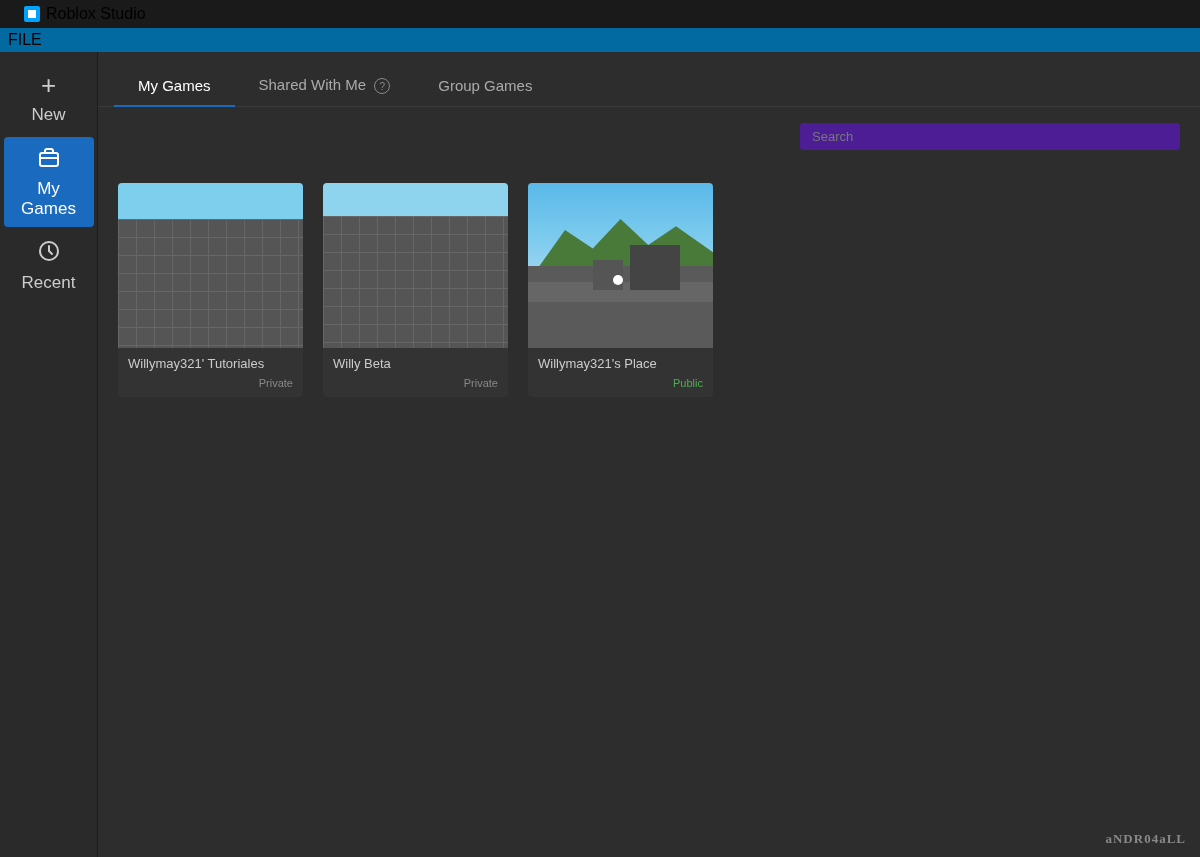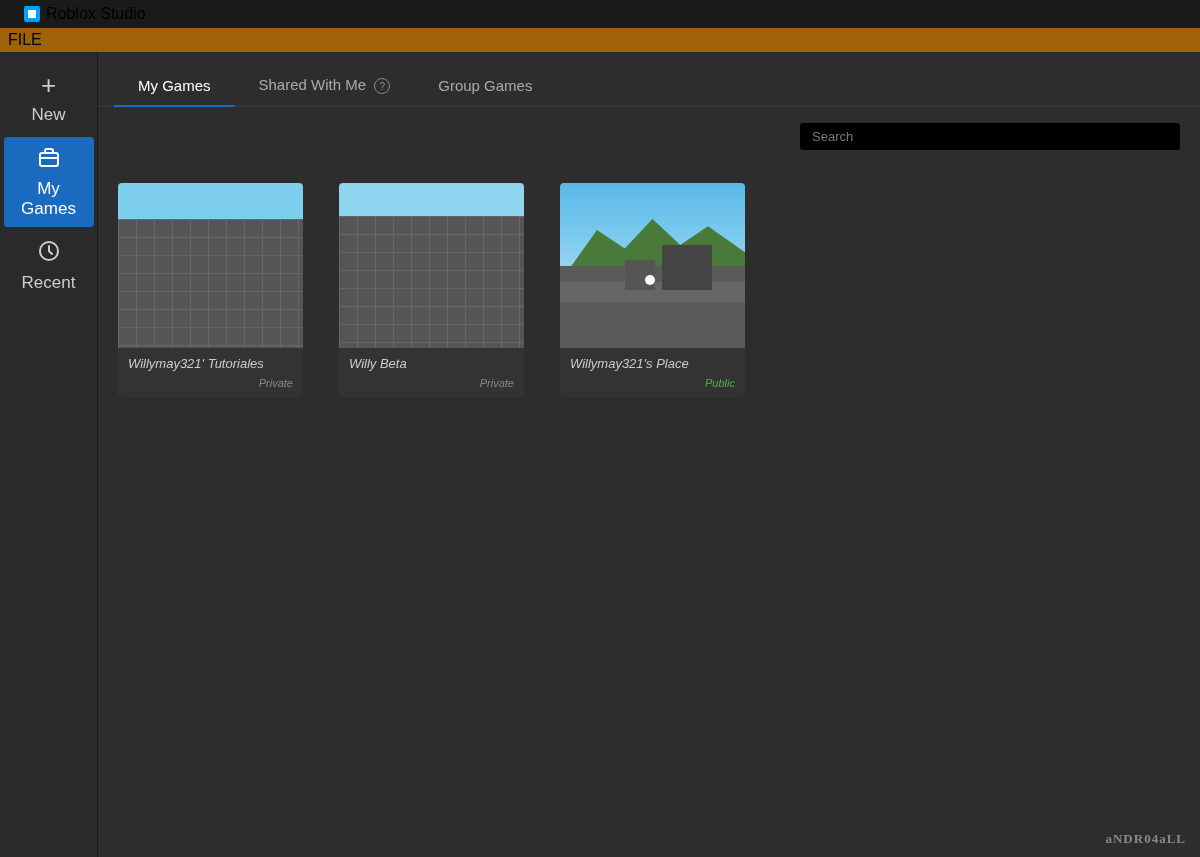--- a/index.html
+++ b/index.html
@@ -21,21 +21,21 @@
       display: flex;
       align-items: center;
       padding: 0 24px;
       gap: 6px;
     }
 
     
     #menu-bar {
       width: 100%;
       height: 24px;
-      background: #a16207;
+      background: #0369a1;
       display: flex;
       align-items: center;
       padding: 0 8px;
     }
 
     
     #main-layout {
       display: flex;
       width: 100%;
       height: calc(857px - 52px);
@@ -152,42 +152,41 @@
       position: relative;
     }
 
     #search-bar {
       position: absolute;
       top: 16px;
       right: 20px;
     }
 
     #search-input {
-      background: #000000;
+      background: #4c1d95;
       border: none;
       border-radius: 3px;
       padding: 6px 12px;
       color: #999;
       font-size: 13px;
       width: 380px;
       outline: none;
     }
 
     #search-input::placeholder {
       color: #777;
     }
 
     
     #games-grid {
       display: flex;
       flex-wrap: wrap;
-      gap: 36px;
+      gap: 20px;
       margin-top: 50px;
       padding: 10px 0;
-      font-style: italic;
     }
 
     .game-card {
       width: 185px;
       background: #333333;
       border-radius: 4px;
       overflow: hidden;
       cursor: pointer;
     }
 

